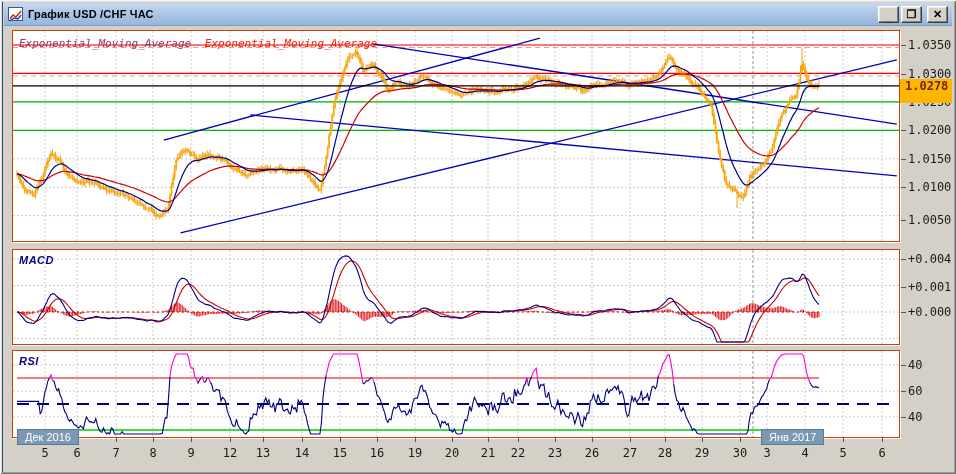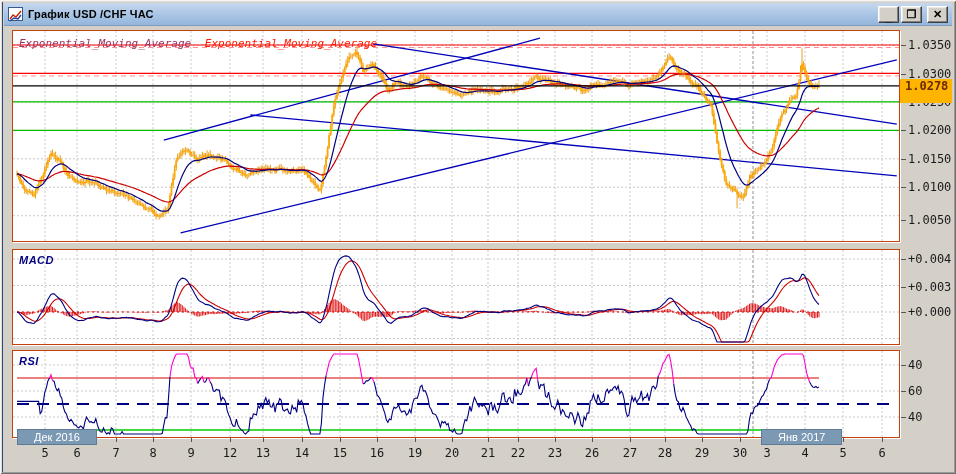--- a/index.html
+++ b/index.html
@@ -61,21 +61,21 @@
     background:#ffb400;color:#6b2a00;font-family:"DejaVu Sans Mono",monospace;
     font-size:12px;line-height:15px;padding-left:5px;font-weight:bold;
   }
   .time-axis{position:absolute;left:0;top:438px;width:956px;height:30px;}
   .date-label{position:absolute;top:8px;transform:translateX(-50%);
     font-family:"DejaVu Sans Mono",monospace;font-size:12px;color:#1a1a1a;}
   .x-tick{position:absolute;top:0;width:1px;height:4px;background:#555;}
   .month-tag{
     position:absolute;top:429px;height:16px;z-index:7;background:#7c99b4;
     border:1px solid #5c7b96;color:#ffffff;font-family:"Liberation Sans",sans-serif;
-    font-size:11px;line-height:14px;padding:0 16px;white-space:nowrap;
+    font-size:11px;line-height:14px;padding:0 7px;white-space:nowrap;
   }
   #month-left{left:17px;}
   #month-right{left:761px;}
 </style>
 </head>
 <body>
 
 <div class="window">
 
   <div class="titlebar">
@@ -254,21 +254,21 @@
 
   <div class="axis-col" id="axis-col">
       <div class="axis-label" style="top: 38px;">1.0350</div>
       <div class="axis-label" style="top: 66.5px;">1.0300</div>
       <div class="axis-label" style="top: 94.5px;">1.0250</div>
       <div class="axis-label" style="top: 123px;">1.0200</div>
       <div class="axis-label" style="top: 151.5px;">1.0150</div>
       <div class="axis-label" style="top: 180px;">1.0100</div>
       <div class="axis-label" style="top: 213px;">1.0050</div>
       <div class="axis-label" style="top: 252px;">+0.004</div>
-      <div class="axis-label" style="top: 280px;">+0.003</div>
+      <div class="axis-label" style="top: 280px;">+0.001</div>
       <div class="axis-label" style="top: 305px;">+0.000</div>
       <div class="axis-label" style="top: 358px;">40</div>
       <div class="axis-label" style="top: 384px;">60</div>
       <div class="axis-label" style="top: 410px;">40</div>
     </div>
 
   <div class="price-tag">1.0278</div>
 
   <div class="time-axis" id="time-axis">
       <div class="x-tick" style="left: 45px;"></div>

